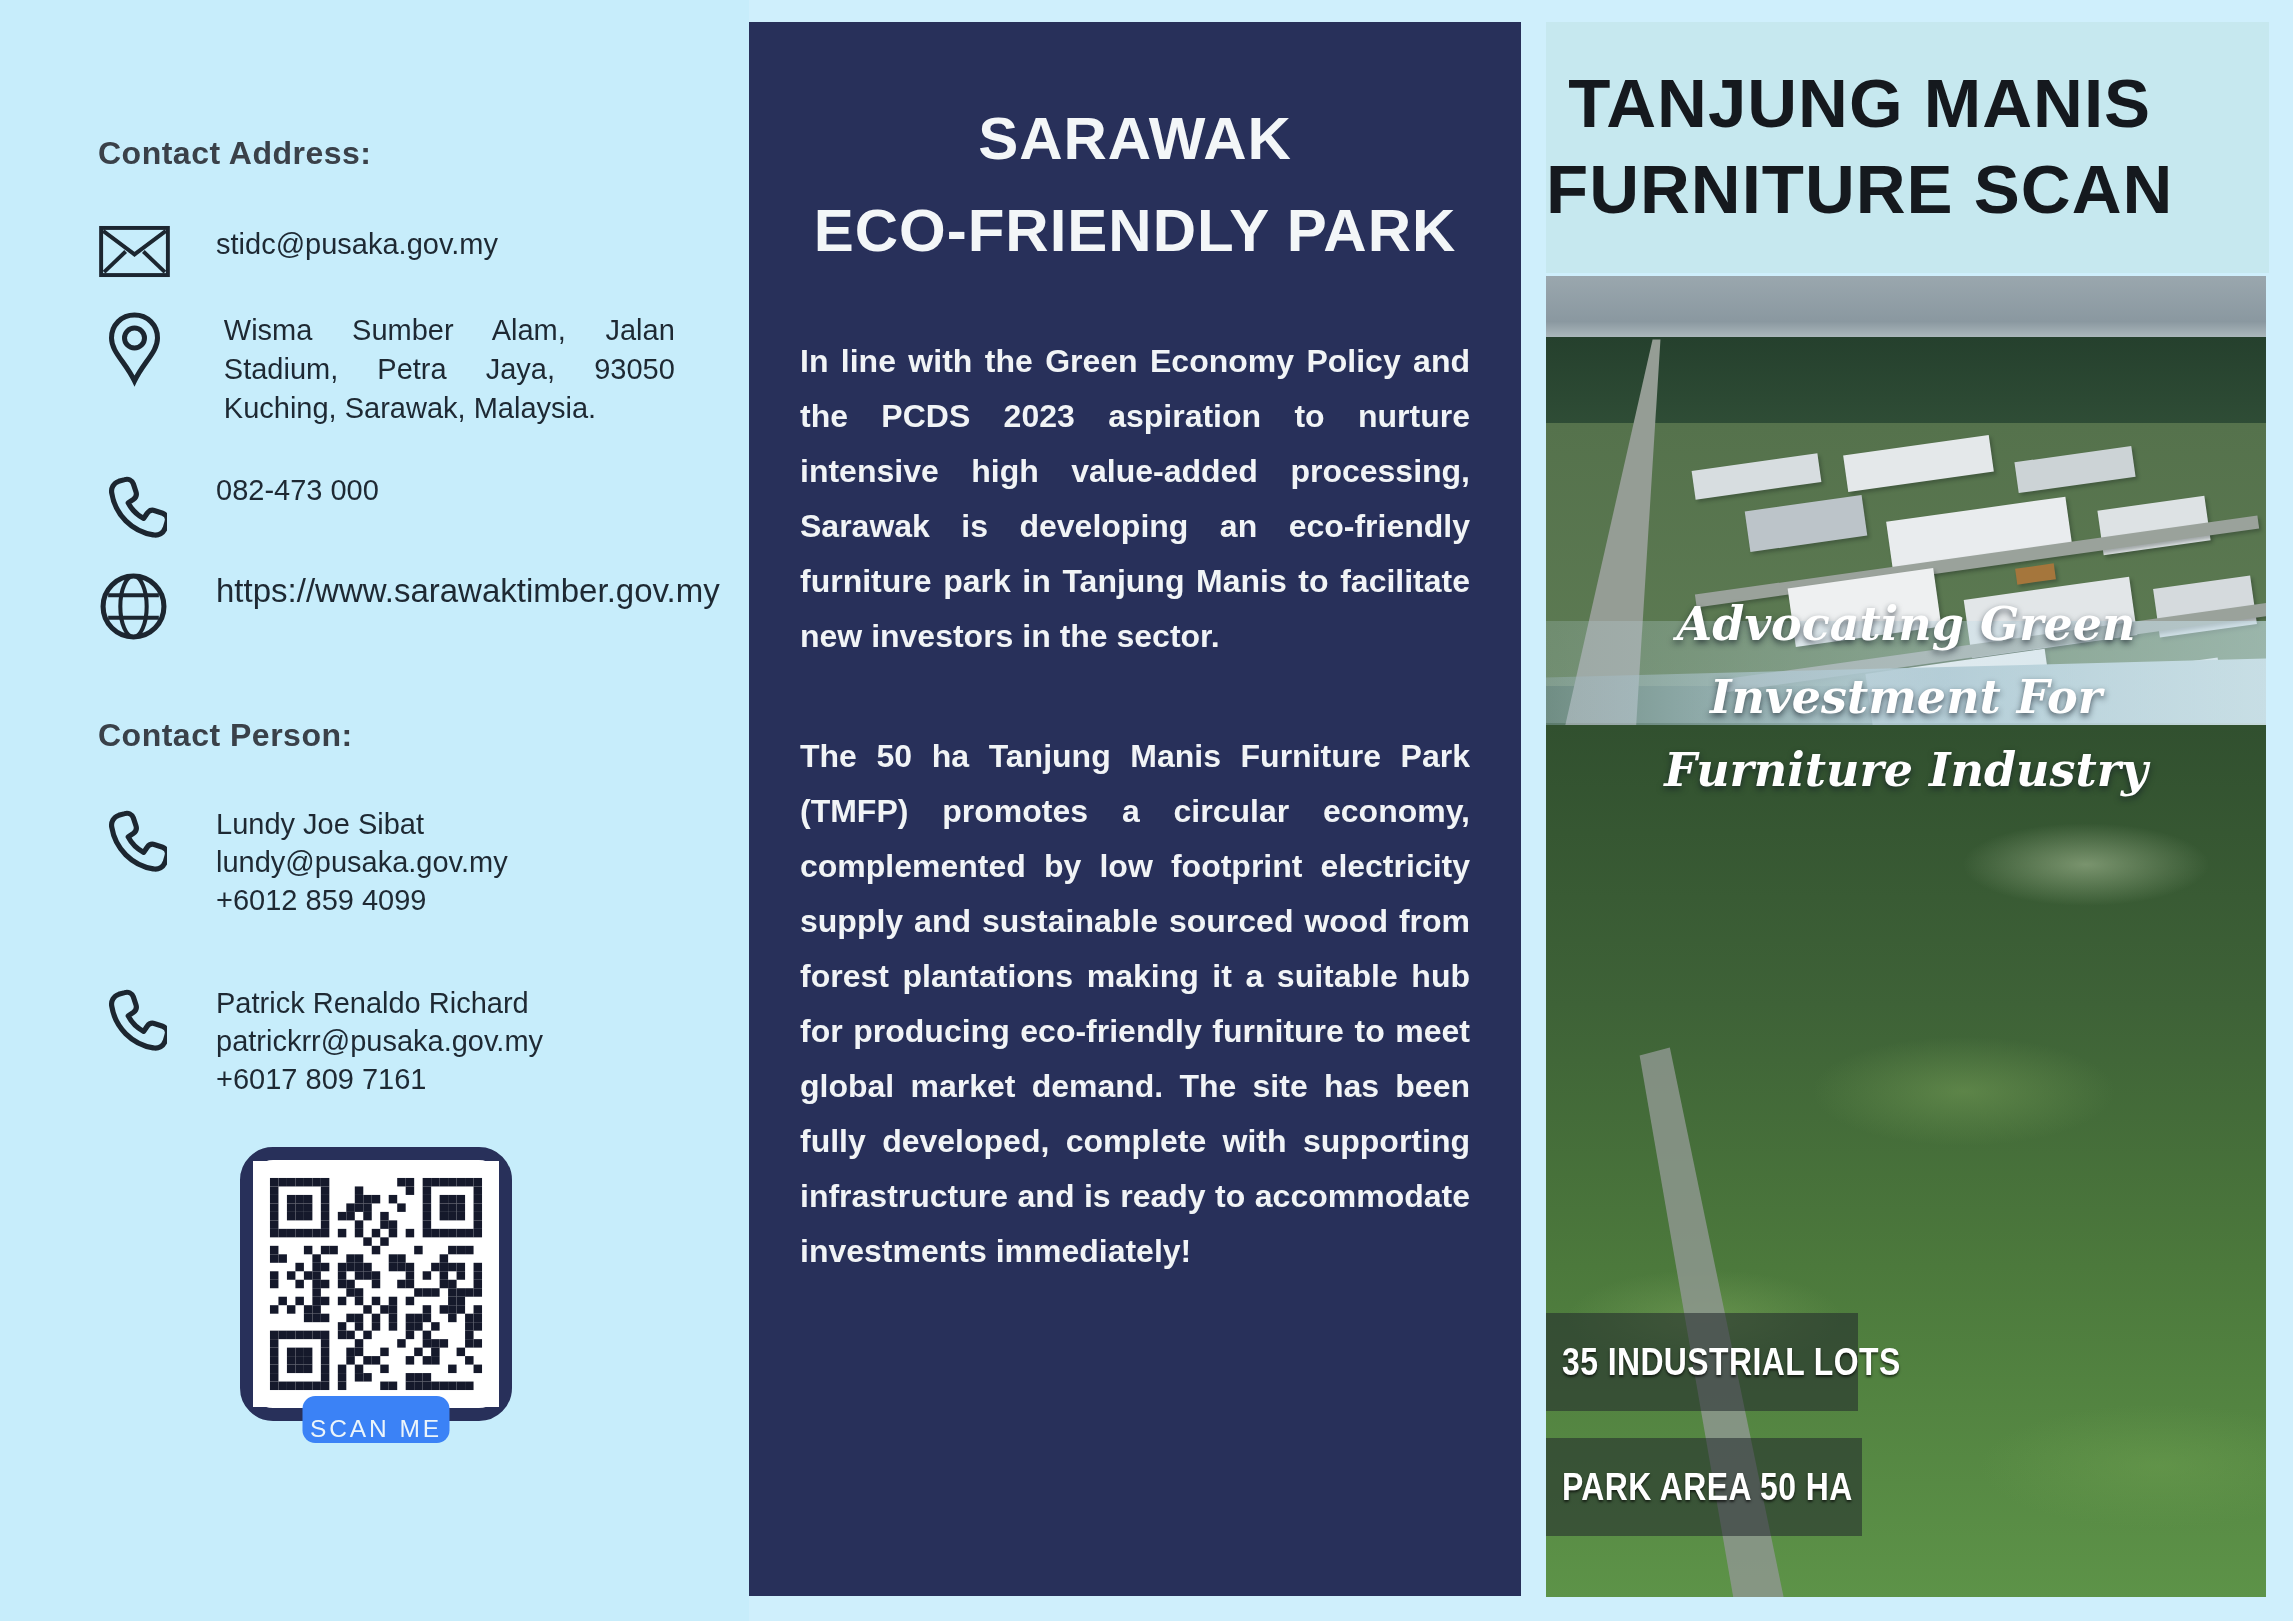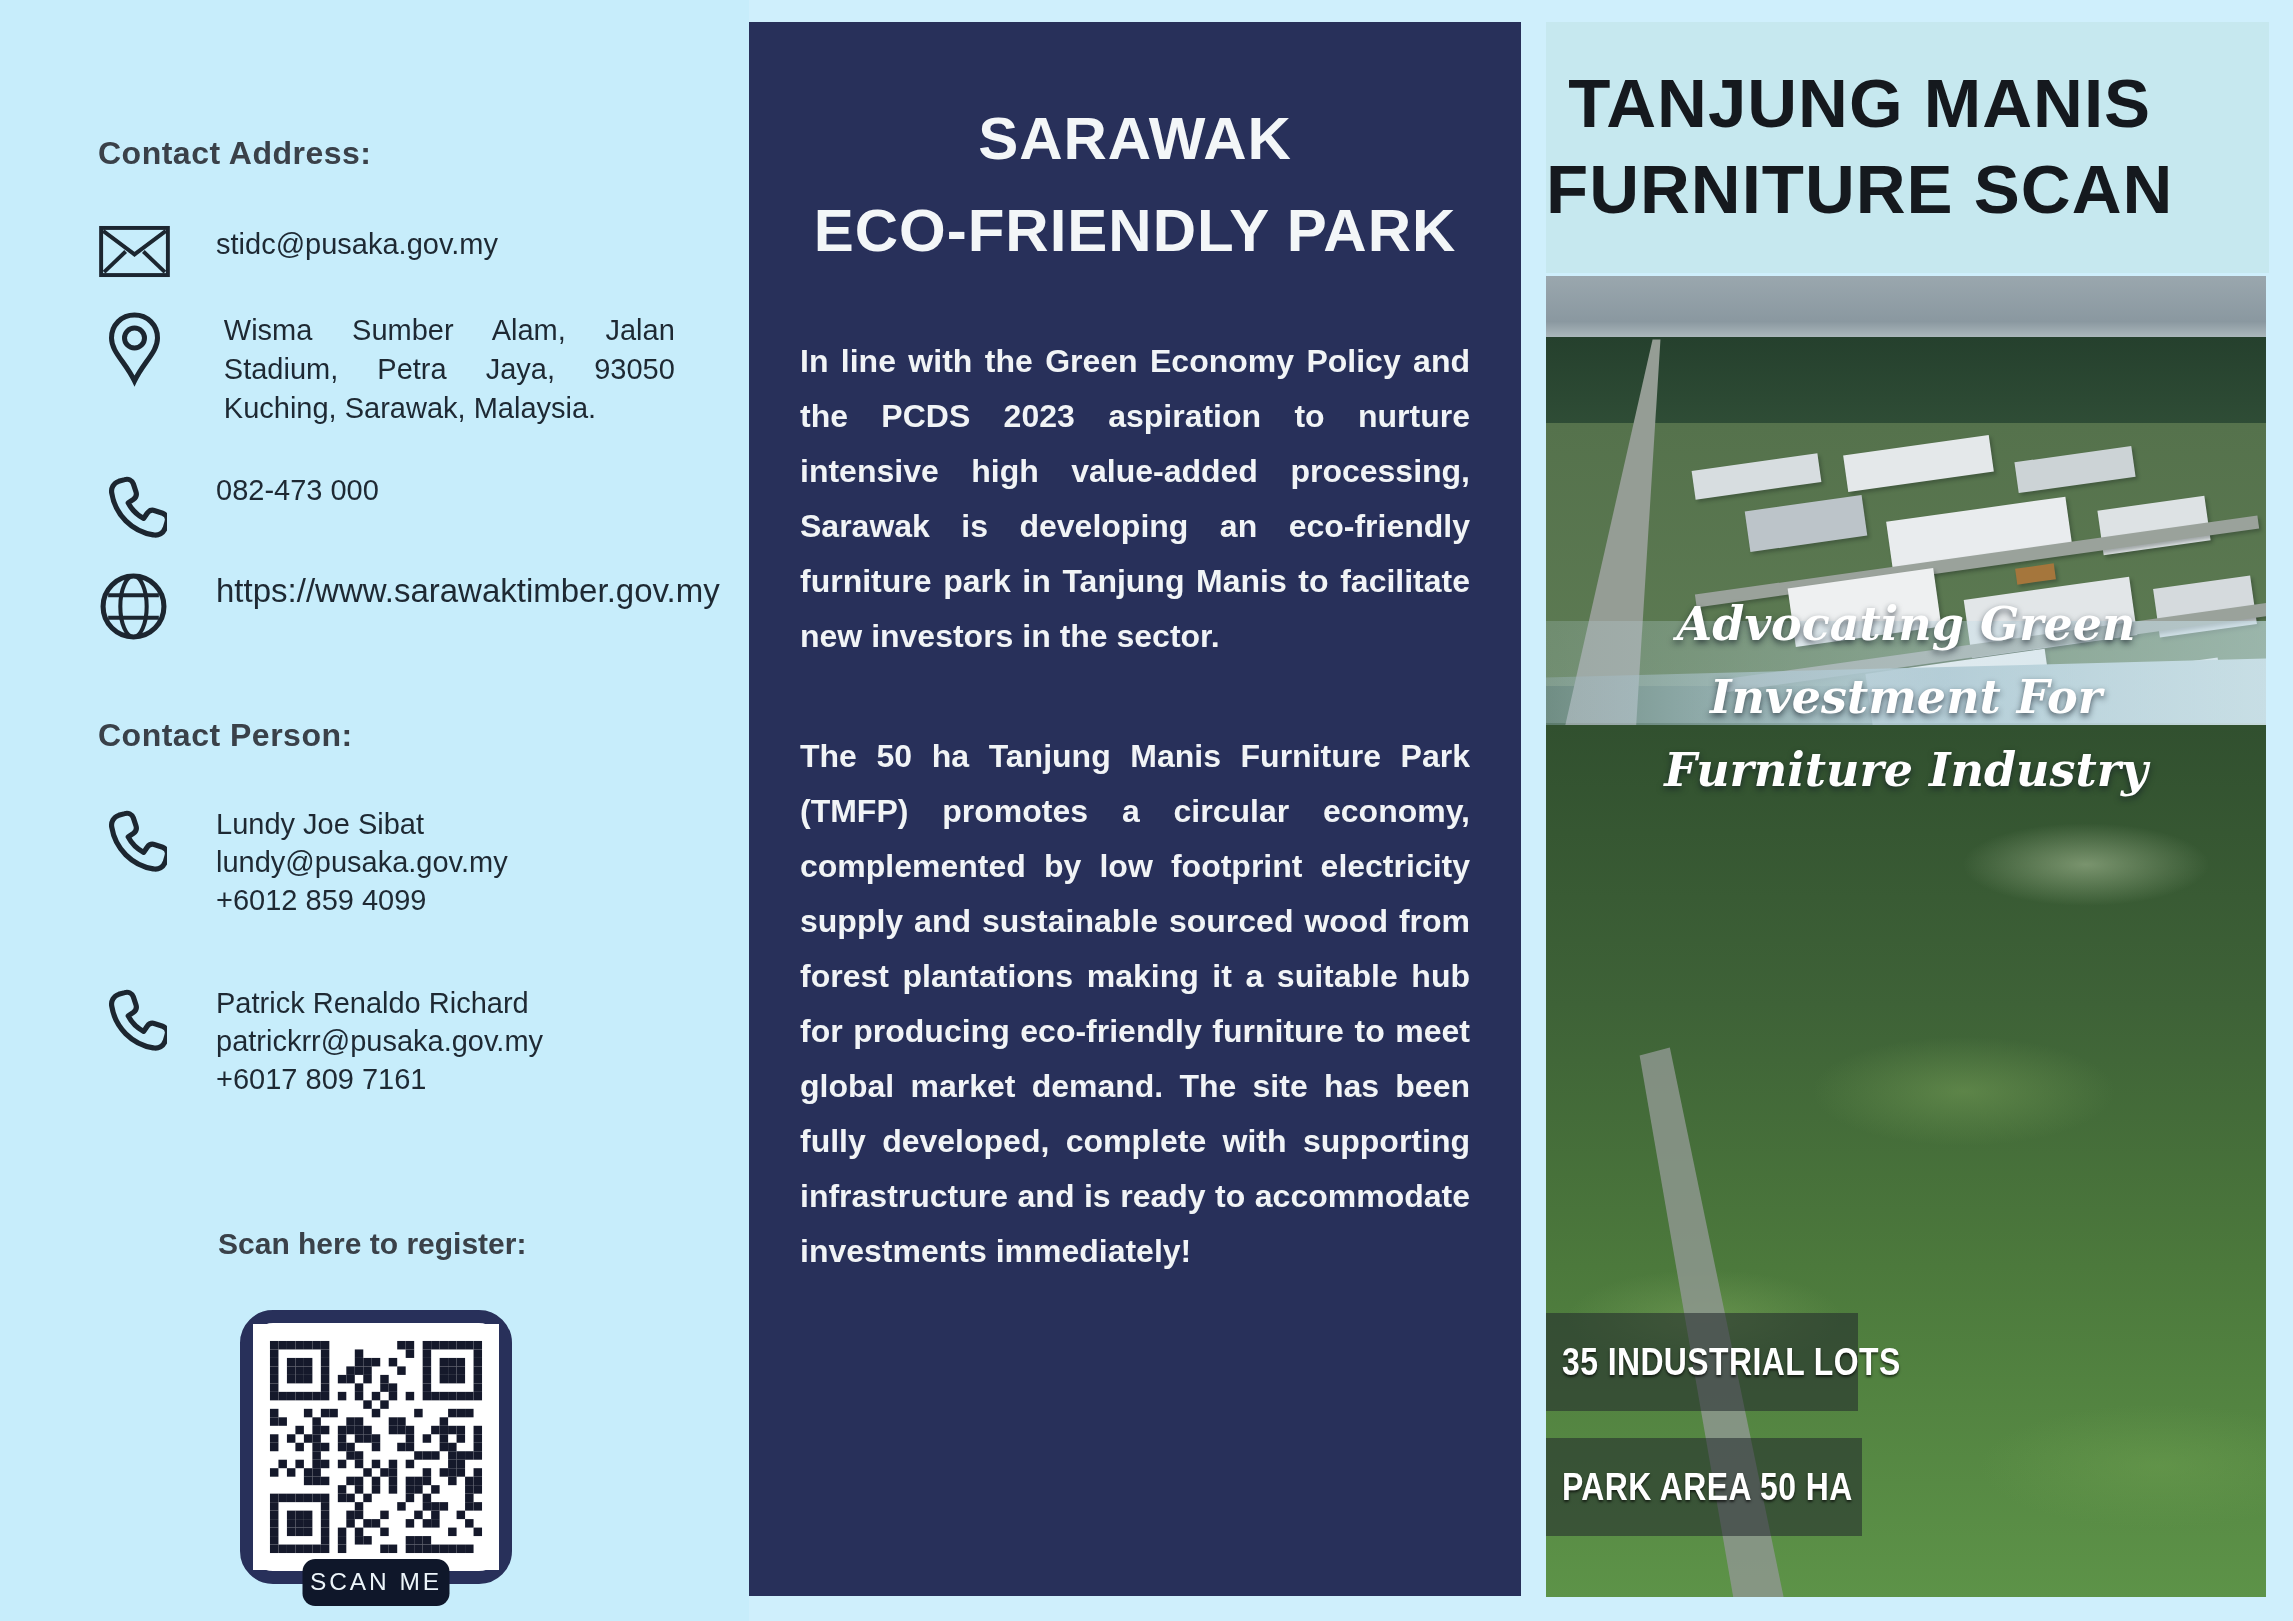--- a/index.html
+++ b/index.html
@@ -17,22 +17,22 @@
   .text-cell.justify{text-align:justify;width:451px;}
   .url-text{font-size:33px;}
   .person-lines div{font-size:29px;line-height:38px;color:#1e2933;}
   .scan-heading{font-size:30px;font-weight:700;color:#3a4149;margin:129px 0 0 120px;}
   
   .qr-wrap{position:relative;margin:49px 0 0 142px;width:272px;height:274px;}
   .qr-frame{position:absolute;inset:0;background:#ffffff;border:13.7px solid #28305a;
             border-radius:33px;display:flex;align-items:center;justify-content:center;}
   .qr-frame svg{display:block;}
   .scan-pill{position:absolute;left:50%;bottom:-21.6px;transform:translateX(-50%);
-             width:147px;height:47px;background:#0f172a;border-radius:12.7px;
-             display:flex;align-items:center;justify-content:center;
+             width:147px;height:47px;background:#3b82f6;border-radius:12.7px;
+             display:flex;align-items:flex-end;justify-content:center;
              color:#ecf5fa;font-size:24.5px;letter-spacing:2.9px;font-weight:400;}
 
   
   .middle-panel{position:absolute;left:749px;top:21.6px;width:772px;height:1574px;background:#28305a;}
   .mp-inner{padding:71px 51px 0 51px;color:#f3f6f8;}
   .mp-title{text-align:center;font-size:60px;font-weight:700;line-height:92px;
             letter-spacing:1px;margin:0;}
   .mp-para{margin:57px 0 0 0;font-size:32px;font-weight:700;line-height:55px;
            text-align:justify;color:#f1f4f6;}
   .mp-para.second{margin-top:65px;}
@@ -153,21 +153,20 @@
             <path d="M16 26 a12 12 0 0 1 8 -14 l7 -2 a8 8 0 0 1 10 5 l3 9 a8 8 0 0 1 -3 9 l-6 4 a42 42 0 0 0 18 18 l4 -6 a8 8 0 0 1 9 -3 l9 3 a8 8 0 0 1 5 10 l-2 7 a12 12 0 0 1 -14 8 A58 58 0 0 1 16 26 z"></path>
           </svg>
         </span>
         <span class="person-lines">
           <div>Patrick Renaldo Richard</div>
           <div>patrickrr@pusaka.gov.my</div>
           <div>+6017 809 7161</div>
         </span>
       </div>
 
-      <div class="scan-heading">Scan here to register:</div>
 
       <div class="qr-wrap">
         <div class="qr-frame" id="qr-frame">
             <svg width="256" height="256" viewBox="0 0 261 261">
               <rect width="100%" height="100%" fill="#ffffff"></rect>
               <rect x="18" y="18" width="9" height="9" fill="#15192b"></rect>
               <rect x="27" y="18" width="9" height="9" fill="#15192b"></rect>
               <rect x="36" y="18" width="9" height="9" fill="#15192b"></rect>
               <rect x="45" y="18" width="9" height="9" fill="#15192b"></rect>
               <rect x="54" y="18" width="9" height="9" fill="#15192b"></rect>

